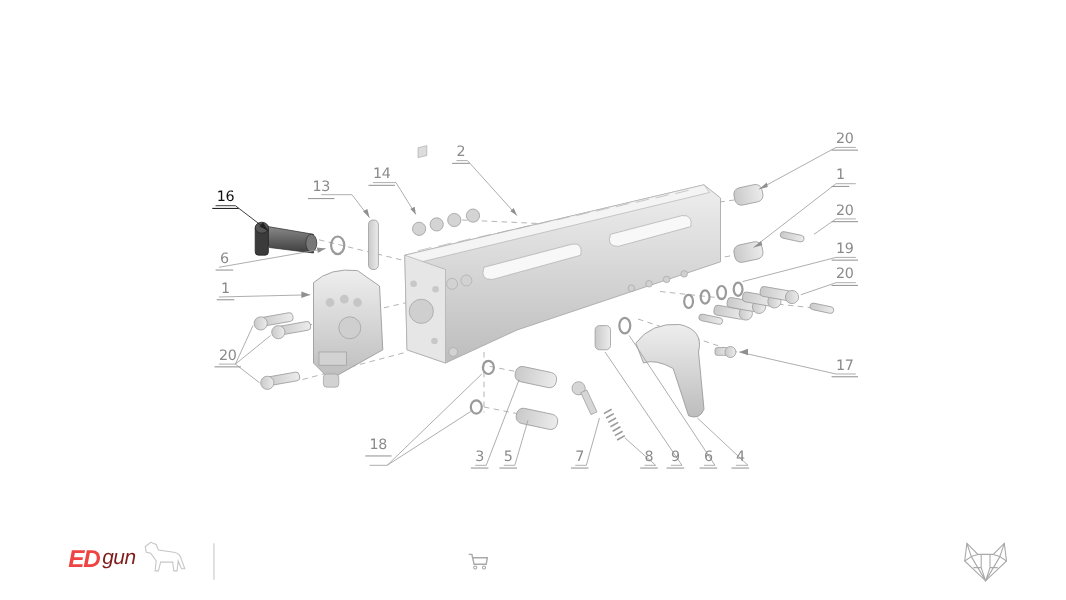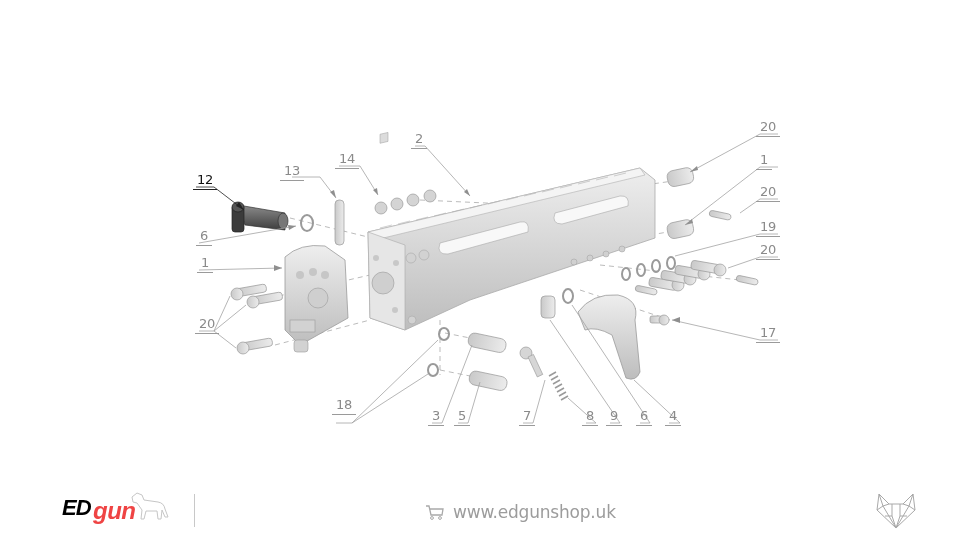--- a/index.html
+++ b/index.html
@@ -3,22 +3,22 @@
 <meta charset="utf-8">
 <style>
   html,body{margin:0;padding:0;background:#ffffff;}
   body{width:969px;height:545px;position:relative;overflow:hidden;font-family:"Liberation Sans",sans-serif;}
   #diagram{position:absolute;left:0;top:0;width:969px;height:545px;}
   .lbl{position:absolute;font-size:13px;color:#8a8a8a;font-family:"DejaVu Sans",sans-serif;letter-spacing:-0.3px;line-height:14px;}
   .lbl.active{color:#111;font-weight:normal;}
   .lbl .u{position:absolute;left:-4px;right:-4px;bottom:-3px;height:1px;background:#9a9a9a;}
   .lbl.active .u{background:#222;}
   #footer-logo{position:absolute;left:52px;top:490px;height:40px;width:130px;}
-  .logo-ed{position:absolute;left:10px;top:5px;font-size:22px;font-weight:bold;font-style:italic;color:#000000;font-family:"Liberation Sans",sans-serif;letter-spacing:-1px;}
-  .logo-gun{position:absolute;left:41px;top:7px;font-size:24px;font-weight:bold;font-style:italic;color:#ef4444;font-family:"Liberation Sans",sans-serif;letter-spacing:-0.5px;}
+  .logo-ed{position:absolute;left:10px;top:5px;font-size:22px;font-weight:bold;font-style:italic;color:#ef4444;font-family:"Liberation Sans",sans-serif;letter-spacing:-1px;}
+  .logo-gun{position:absolute;left:41px;top:7px;font-size:19px;font-weight:normal;font-style:italic;color:#7f1d1d;font-family:"Liberation Sans",sans-serif;letter-spacing:-0.5px;}
   #divider{position:absolute;left:194px;top:494px;width:1px;height:33px;background:#c8c8c8;}
   #shop-link{position:absolute;left:425px;top:502px;display:flex;align-items:center;gap:8px;text-decoration:none;}
   #shop-url{font-size:17px;color:#9c9c9c;font-family:"DejaVu Sans",sans-serif;letter-spacing:-0.2px;}
   #wolf{position:absolute;left:875px;top:492px;width:42px;height:38px;}
 </style>
 </head>
 <body>
 
 <div id="diagram">
   <svg width="969" height="545" viewBox="0 0 969 545">
@@ -203,21 +203,21 @@
       <polygon points="378,195 373,190 377,188"></polygon>
       <polygon points="470,196 464,192 467,189"></polygon>
       <polygon points="690,172 697,166 698,170"></polygon>
       <polygon points="685,225 692,219 693,223"></polygon>
       <polygon points="282,268 274,265 274,271"></polygon>
       <polygon points="296,226 288,225 289,230"></polygon>
       <polygon points="672,320 680,317 680,323"></polygon>
     </g>
   </svg>
 
-  <div class="lbl active" style="left:197px;top:173px"><span>12</span><span class="u"></span></div>
+  <div class="lbl active" style="left:197px;top:173px"><span>16</span><span class="u"></span></div>
   <div class="lbl" style="left:284px;top:164px"><span>13</span><span class="u"></span></div>
   <div class="lbl" style="left:339px;top:152px"><span>14</span><span class="u"></span></div>
   <div class="lbl" style="left:415px;top:132px"><span>2</span><span class="u"></span></div>
   <div class="lbl" style="left:760px;top:120px"><span>20</span><span class="u"></span></div>
   <div class="lbl" style="left:760px;top:153px"><span>1</span><span class="u"></span></div>
   <div class="lbl" style="left:760px;top:185px"><span>20</span><span class="u"></span></div>
   <div class="lbl" style="left:760px;top:220px"><span>19</span><span class="u"></span></div>
   <div class="lbl" style="left:760px;top:243px"><span>20</span><span class="u"></span></div>
   <div class="lbl" style="left:760px;top:326px"><span>17</span><span class="u"></span></div>
   <div class="lbl" style="left:200px;top:229px"><span>6</span><span class="u"></span></div>
@@ -241,21 +241,20 @@
   </svg>
 </div>
 <div id="divider"></div>
 
 <a id="shop-link">
   <svg width="20" height="16" viewBox="0 0 20 16">
     <path d="M1 2 L4 2 L6 11 L17 11 L18 5 L5 5" fill="none" stroke="#a9a9a9" stroke-width="1.3"></path>
     <circle cx="7" cy="14" r="1.4" fill="none" stroke="#a9a9a9" stroke-width="1"></circle>
     <circle cx="15" cy="14" r="1.4" fill="none" stroke="#a9a9a9" stroke-width="1"></circle>
   </svg>
-  <span id="shop-url">www.edgunshop.uk</span>
 </a>
 
 <svg id="wolf" viewBox="0 0 42 38">
   <g fill="none" stroke="#a9a9a9" stroke-width="1">
     <path d="M4 2 L14 12 L28 12 L38 2 L40 18 L21 36 L2 18 Z"></path>
     <path d="M4 2 L8 14 L2 18 M38 2 L34 14 L40 18 M14 12 L8 14 M28 12 L34 14"></path>
     <path d="M17 12 L17 24 M25 12 L25 24 M8 14 L21 36 L34 14 M17 24 L21 36 L25 24 M10 24 L17 24 M25 24 L32 24"></path>
   </g>
 </svg>
 

